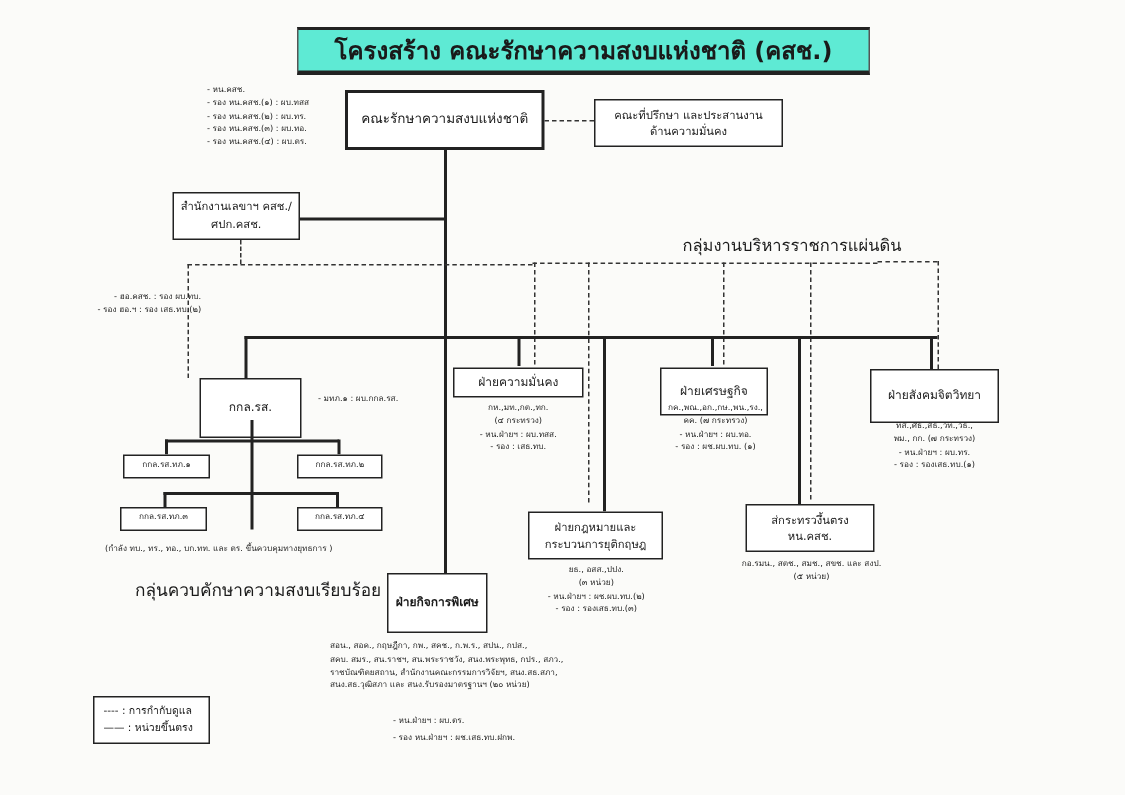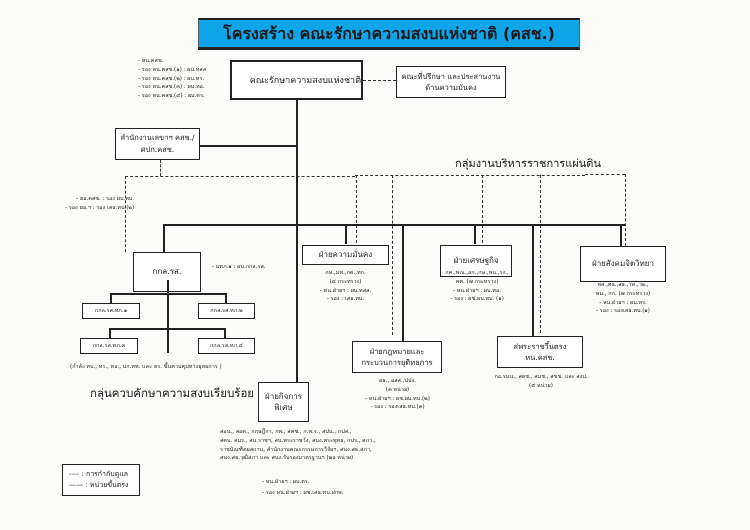--- a/index.html
+++ b/index.html
@@ -1,24 +1,24 @@
 <!DOCTYPE html>
 <html><head>
 <meta charset="utf-8">
 <style>
   html, body { margin:0; padding:0; }
   body { width:750px; height:530px; background:#fbfbf9; position:relative; overflow:hidden;
          font-family:"DejaVu Sans", "Liberation Sans", sans-serif; color:#1a1a1a; }
   .abs { position:absolute; }
   .title-bar { left:198px; top:18px; width:380px; height:27px; border-top:2px solid #222; border-bottom:3px solid #222;
                border-left:1px solid #555; border-right:1px solid #555; display:flex; align-items:center; justify-content:center;
-               font-size:16px; font-weight:bold; background:#0ea5e9; }
+               font-size:16px; font-weight:bold; background:#5eead4; }
   .box { position:absolute; border:1.5px solid #222; background:#fff; display:flex; flex-direction:column; align-items:center; justify-content:center;
          font-size:9px; text-align:center; line-height:1.4; box-sizing:border-box; }
-  .box.thick { border-width:2px;align-items:flex-end; }
+  .box.thick { border-width:2px; }
   .note { position:absolute; font-size:5.5px; line-height:1.6; white-space:nowrap; color:#222; }
   .note.center { text-align:center; }
   .sline { position:absolute; background:#222; }
   .dh { position:absolute; height:0; border-top:1.5px dashed #333; }
   .dv { position:absolute; width:0; border-left:1.5px dashed #333; }
   .group-label { position:absolute; font-size:11px; white-space:nowrap; }
   .legend { position:absolute; left:62px; top:464px; width:78px; height:32px; border:1.5px solid #222; font-size:7px;
             display:flex; flex-direction:column; justify-content:center; padding-left:6px; box-sizing:border-box; line-height:1.6; background:#fff; }
 </style>
 </head>
@@ -33,21 +33,21 @@
   <div>- รอง หน.คสช.(๓) : ผบ.ทอ.</div>
   <div>- รอง หน.คสช.(๔) : ผบ.ตร.</div>
 </div>
 
 <div class="box thick" style="left:230px;top:60px;width:133px;height:40px;">
   <span>คณะรักษาความสงบแห่งชาติ</span>
 </div>
 
 <div class="dh" style="left:363px;top:80px;width:33px;"></div>
 
-<div class="box" style="left:396px;top:66px;width:110px;height:32px;font-size:7.5px;line-height:1.5;">
+<div class="box" style="left:396px;top:66px;width:126px;height:32px;font-size:7.5px;line-height:1.5;">
   <span>คณะที่ปรึกษา และประสานงาน</span>
   <span>ด้านความมั่นคง</span>
 </div>
 
 <div class="sline" style="left:296px;top:100px;width:1.5px;height:282px;"></div>
 
 <div class="box" style="left:115px;top:128px;width:85px;height:32px;font-size:7.5px;line-height:1.6;">
   <span>สำนักงานเลขาฯ คสช./</span>
   <span>ศปก.คสช.</span>
 </div>
@@ -132,39 +132,39 @@
 </div>
 <div class="note center" style="left:578px;top:280px;width:90px;">
   <div>ทส.,ศธ.,สธ.,วท.,วธ.,</div>
   <div>พม., กก. (๗ กระทรวง)</div>
   <div>- หน.ฝ่ายฯ : ผบ.ทร.</div>
   <div>- รอง : รองเสธ.ทบ.(๑)</div>
 </div>
 
 <div class="box" style="left:352px;top:341px;width:90px;height:32px;font-size:7.5px;line-height:1.5;">
   <span>ฝ่ายกฎหมายและ</span>
-  <span>กระบวนการยุติทธการ</span>
+  <span>กระบวนการยุติกฤษฎ</span>
 </div>
 <div class="note center" style="left:350px;top:376px;width:95px;">
   <div>ยธ., อสส.,ปปง.</div>
   <div>(๓ หน่วย)</div>
   <div>- หน.ฝ่ายฯ : ผช.ผบ.ทบ.(๒)</div>
   <div>- รอง : รองเสธ.ทบ.(๓)</div>
 </div>
 
 <div class="box" style="left:497px;top:336px;width:86px;height:32px;font-size:7.5px;line-height:1.5;">
-  <span>ส่พระราชวึ้นตรง</span>
+  <span>ส่กระทรวงึ้นตรง</span>
   <span>หน.คสช.</span>
 </div>
 <div class="note center" style="left:482px;top:372px;width:118px;">
   <div>กอ.รมน., สตช., สมช., สขช. และ สงป.</div>
   <div>(๕ หน่วย)</div>
 </div>
 
-<div class="box" style="left:258px;top:382px;width:51px;height:40px;font-size:8px;">
+<div class="box" style="left:258px;top:382px;width:67px;height:40px;font-size:8px;font-weight:bold;">
   <span>ฝ่ายกิจการพิเศษ</span>
 </div>
 <div class="note" style="left:220px;top:427px;">
   <div>สอน., สอค., กฤษฎีกา, กพ., สคช., ก.พ.ร., สปน., กปส.,</div>
   <div>สคบ. สมร., สน.ราชฯ, สน.พระราชวัง, สนง.พระพุทธ, กปร., สภว.,</div>
   <div>ราชบัณฑิตยสถาน, สำนักงานคณะกรรมการวิจัยฯ, สนง.สธ.สภา,</div>
   <div>สนง.สธ.วุฒิสภา และ สนง.รับรองมาตรฐานฯ (๒๐ หน่วย)</div>
 </div>
 <div class="note" style="left:262px;top:476px;line-height:2;">
   <div>- หน.ฝ่ายฯ : ผบ.ตร.</div>

